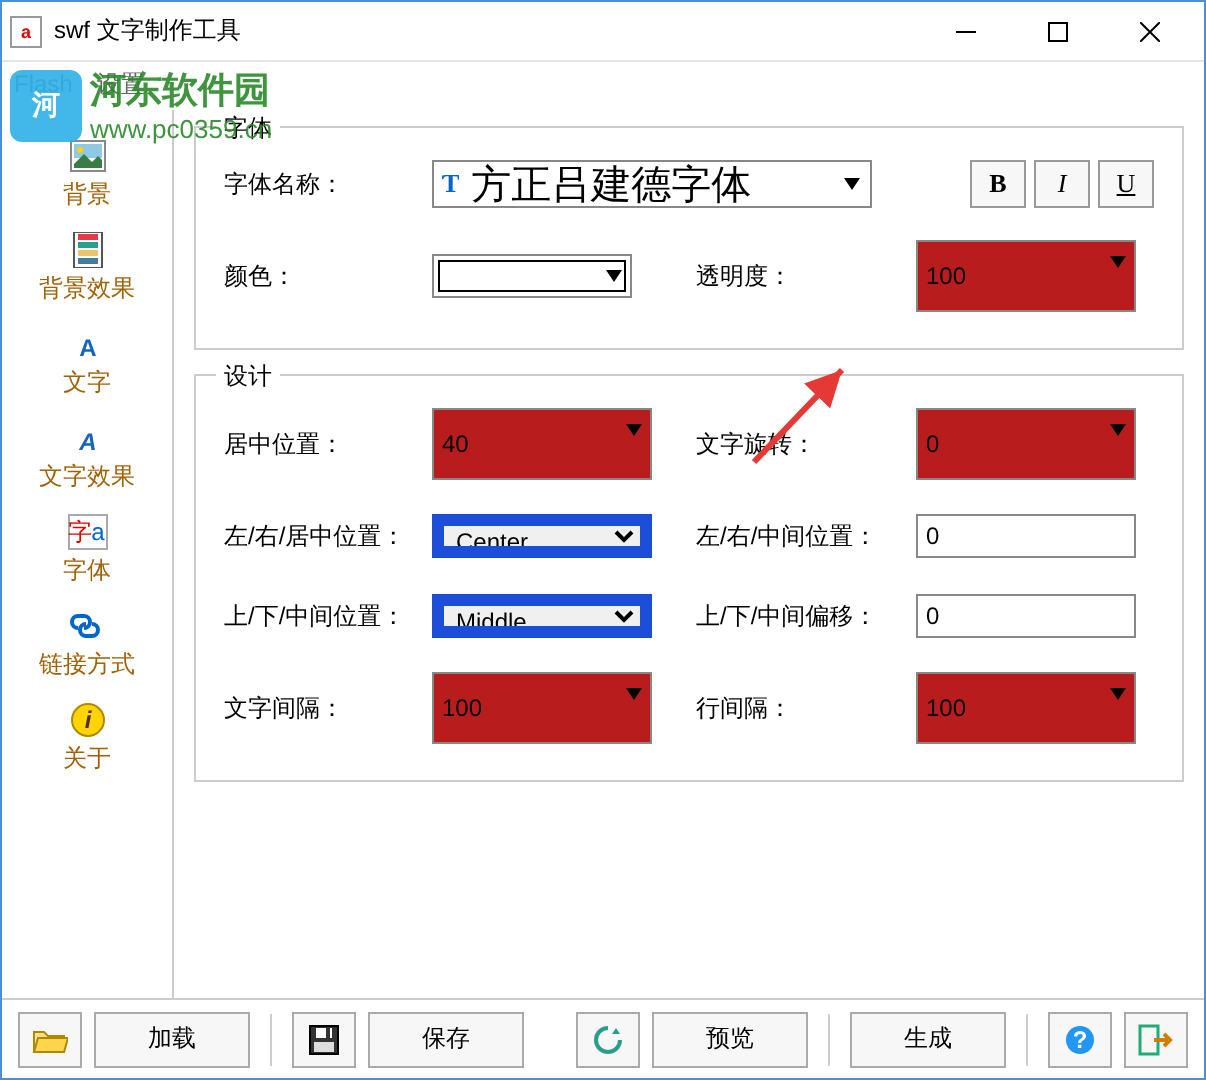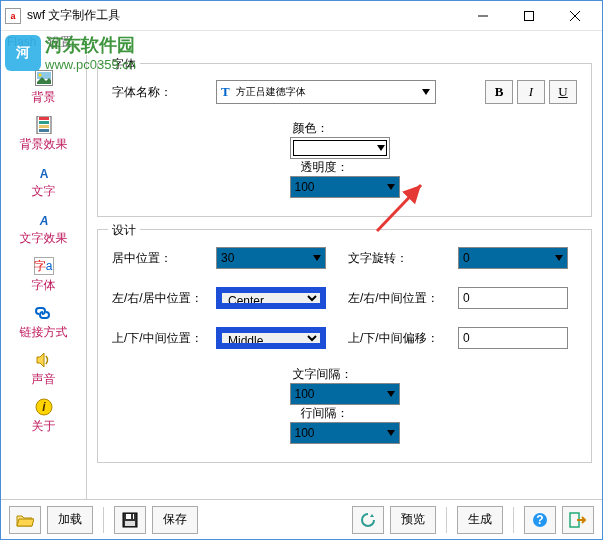--- a/index.html
+++ b/index.html
@@ -13,49 +13,49 @@
 .menubar{height:22px;display:flex;align-items:center;padding:0 6px;gap:12px;color:#666;}
 .menuitem{cursor:pointer;}
 .watermark{position:absolute;top:26px;left:2px;width:220px;height:60px;pointer-events:none;z-index:5;opacity:0.9;}
 .watermark .wm-logo{position:absolute;top:8px;left:2px;width:36px;height:36px;background:#2eb0e8;border-radius:6px;display:flex;align-items:center;justify-content:center;color:#fff;font-weight:bold;font-size:14px;}
 .watermark .wm-text{position:absolute;top:6px;left:42px;color:#2a8a2a;font-size:18px;font-weight:bold;font-family:"KaiTi",serif;}
 .watermark .wm-url{position:absolute;top:30px;left:42px;color:#2a8a2a;font-size:13px;}
 .content{position:absolute;top:54px;left:0;right:0;bottom:40px;display:flex;}
 .sidebar{width:86px;border-right:1px solid #ccc;padding-top:10px;display:flex;flex-direction:column;align-items:center;gap:2px;}
 .side-item{width:76px;padding:4px 0;display:flex;flex-direction:column;align-items:center;gap:2px;cursor:pointer;}
 .side-item .icon{width:20px;height:18px;display:flex;align-items:center;justify-content:center;}
-.side-item .lbl{color:#be185d;}
+.side-item .lbl{color:#a16207;}
 .main{flex:1;padding:8px 10px;overflow:auto;}
 .group{border:1px solid #ccc;padding:16px 14px 18px;position:relative;margin-bottom:12px;}
 .group-title{position:absolute;top:-8px;left:10px;background:#fff;padding:0 4px;color:#000;}
 .row{display:flex;align-items:center;margin-bottom:16px;min-height:24px;}
-.row:last-child{margin-bottom:0;flex-direction:column;}
+.row:last-child{margin-bottom:0;}
 .lblcell{width:104px;color:#000;}
 .ctlcell{width:110px;}
 .lblcell2{width:110px;color:#000;margin-left:22px;}
 .ctlcell2{width:110px;}
 .txtinput{width:100%;height:22px;border:1px solid #888;padding:0 4px;background:#fff;}
-.combo{width:100%;height:22px;border:1px solid #888;background:#0369a1;position:relative;display:flex;align-items:center;padding:0 18px 0 4px;}
+.combo{width:100%;height:36px;border:1px solid #888;background:#b91c1c;position:relative;display:flex;align-items:center;padding:0 18px 0 4px;}
 .combo::after{content:"";position:absolute;right:4px;top:7px;border-left:4px solid transparent;border-right:4px solid transparent;border-top:6px solid #000;}
 .select{width:100%;height:22px;border:6px solid #1d4ed8;background:#f0f0f0;padding:0 2px;}
 .font-combo{width:220px;height:24px;border:1px solid #888;display:flex;align-items:center;padding:0 20px 0 4px;position:relative;background:#fff;}
 .font-combo .tt{color:#0066cc;font-weight:bold;margin-right:6px;font-family:serif;font-size:13px;}
-.font-combo .fn{font-family:"KaiTi","STKaiti",serif;font-size:10px;}
+.font-combo .fn{font-family:"KaiTi","STKaiti",serif;font-size:20px;}
 .font-combo::after{content:"";position:absolute;right:5px;top:8px;border-left:4px solid transparent;border-right:4px solid transparent;border-top:6px solid #000;}
 .style-btns{display:flex;gap:4px;margin-left:auto;}
 .stylebtn{width:28px;height:24px;border:1px solid #999;background:#f7f7f7;display:flex;align-items:center;justify-content:center;cursor:pointer;font-family:"Times New Roman",serif;font-size:13px;}
 .stylebtn.b{font-weight:bold;}
 .stylebtn.i{font-style:italic;}
 .stylebtn.u{text-decoration:underline;}
 .colorbox{width:100px;height:22px;border:1px solid #888;position:relative;background:#fff;display:flex;}
 .colorbox .swatch{flex:1;margin:2px 2px 2px 2px;border:1px solid #000;background:#fff;}
 .colorbox::after{content:"";position:absolute;right:4px;top:7px;border-left:4px solid transparent;border-right:4px solid transparent;border-top:6px solid #000;}
 .arrow-annot{position:absolute;pointer-events:none;z-index:6;}
 .bottombar{position:absolute;bottom:0;left:0;right:0;height:40px;border-top:1px solid #ccc;display:flex;align-items:center;padding:0 8px;gap:6px;}
-.bbtn{height:28px;border:1px solid #aaa;background:#f7f7f7;display:flex;align-items:center;justify-content:center;padding:0 10px;cursor:pointer;gap:6px;}
+.bbtn{height:28px;border:1px solid #aaa;background:#f7f7f7;display:flex;align-items:center;justify-content:center;padding:0 26px;cursor:pointer;gap:6px;}
 .bbtn.icon-only{width:32px;padding:0;}
 .vsep{width:1px;height:26px;background:#ccc;margin:0 4px;}
 .spacer{flex:1;}
 svg{display:block;}
 </style>
 </head>
 <body>
 
 <div class="window">
 
@@ -149,29 +149,20 @@
         <span class="icon">
             <svg width="18" height="18">
               <path d="M4 10 a3 3 0 0 1 0-6 h3 a3 3 0 0 1 0 6" fill="none" stroke="#0066cc" stroke-width="2"></path>
               <path d="M11 8 a3 3 0 0 1 0 6 h-3 a3 3 0 0 1 0-6" fill="none" stroke="#0066cc" stroke-width="2"></path>
             </svg>
           </span>
         <span class="lbl">链接方式</span>
       </div>
       <div class="side-item">
         <span class="icon">
-            <svg width="18" height="16">
-              <path d="M2 5 h3 l4-4 v14 l-4-4 h-3 z" fill="#ffd54f" stroke="#b08900"></path>
-              <path d="M11 4 q3 4 0 8" fill="none" stroke="#b08900" stroke-width="1.5"></path>
-            </svg>
-          </span>
-        <span class="lbl">声音</span>
-      </div>
-      <div class="side-item">
-        <span class="icon">
             <svg width="18" height="18">
               <circle cx="9" cy="9" r="8" fill="#ffd400" stroke="#b08900"></circle>
               <text x="9" y="13" text-anchor="middle" font-size="12" font-weight="bold" font-style="italic" fill="#4a3000" font-family="serif">i</text>
             </svg>
           </span>
         <span class="lbl">关于</span>
       </div>
     </div>
 
     <div class="main">
@@ -206,21 +197,21 @@
         </div>
       </div>
 
       <div class="group">
         <div class="group-title">设计</div>
 
         <div class="row">
           <div class="lblcell">居中位置：</div>
           <div class="ctlcell">
               <div class="combo">
-                <span>30</span>
+                <span>40</span>
               </div>
             </div>
           <div class="lblcell2">文字旋转：</div>
           <div class="ctlcell2">
               <div class="combo">
                 <span>0</span>
               </div>
             </div>
         </div>
 

